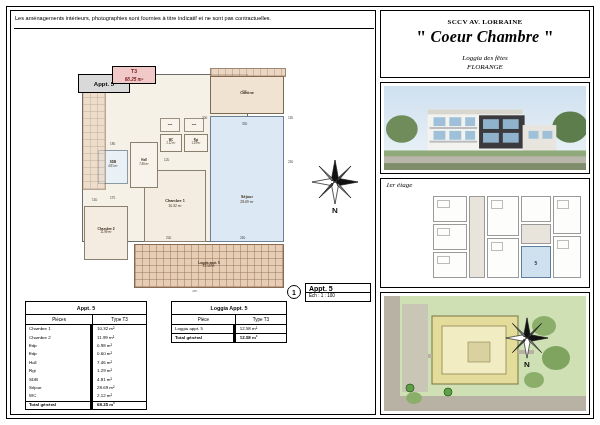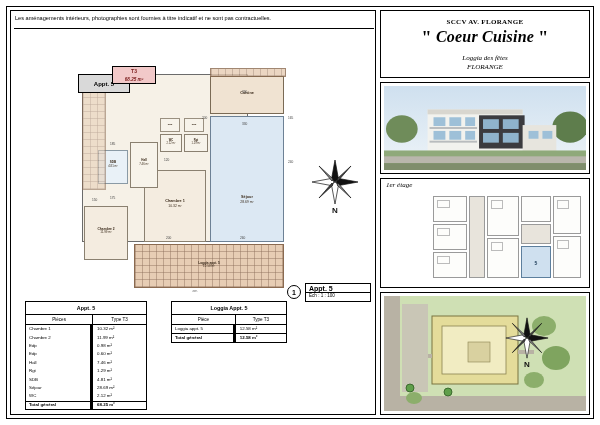--- a/index.html
+++ b/index.html
@@ -394,24 +394,24 @@
         <div class="vsep"></div>
           <div class="c2" style="flex:1">12.58 m²</div>
       </div>
     </div>
 
   </div>
 
   <div class="right-panel">
 
     <div class="rbox title-box">
-      <div class="t-sccv">SCCV AV. FLORANGE</div>
+      <div class="t-sccv">SCCV AV. LORRAINE</div>
       <div class="t-coeur">
         <span class="q">"</span>
-        <span>Coeur Cuisine</span>
+        <span>Coeur Chambre</span>
         <span class="q">"</span>
       </div>
       <div class="t-place">Loggia des fêtes</div>
       <div class="t-city">FLORANGE</div>
     </div>
 
     <div class="rbox photo-box">
       <div class="photo-inner">
         <svg width="100%" height="100%" viewBox="0 0 204 86" preserveAspectRatio="none">
           <defs>

